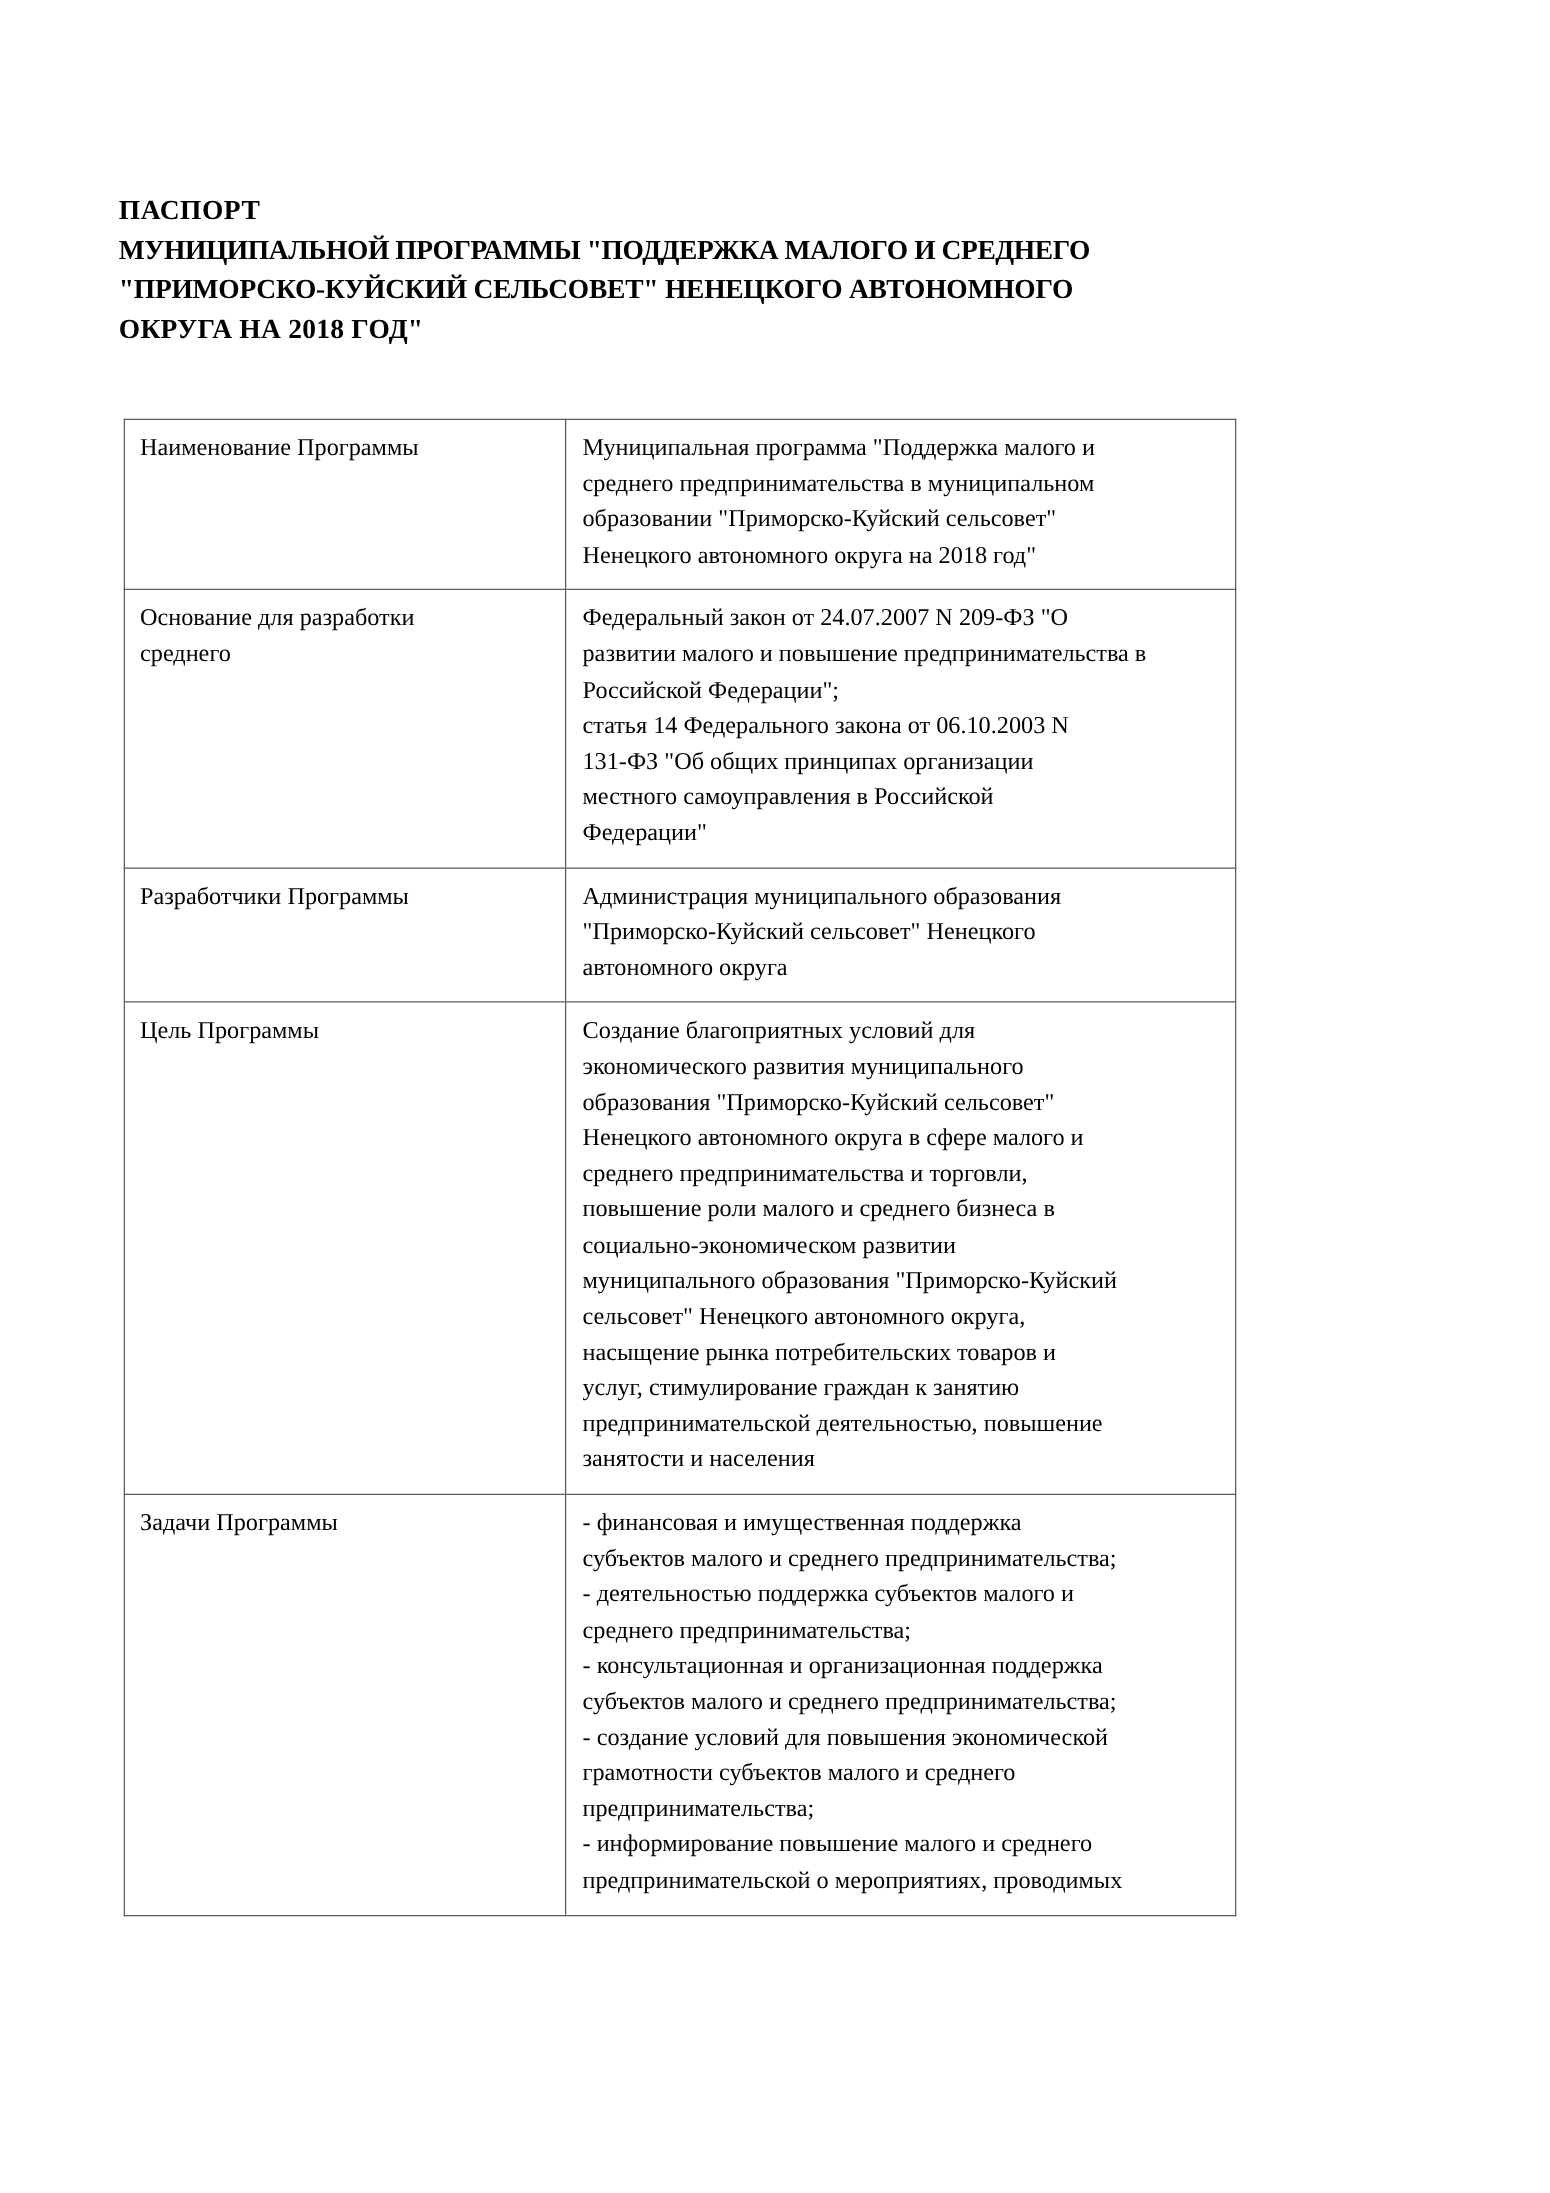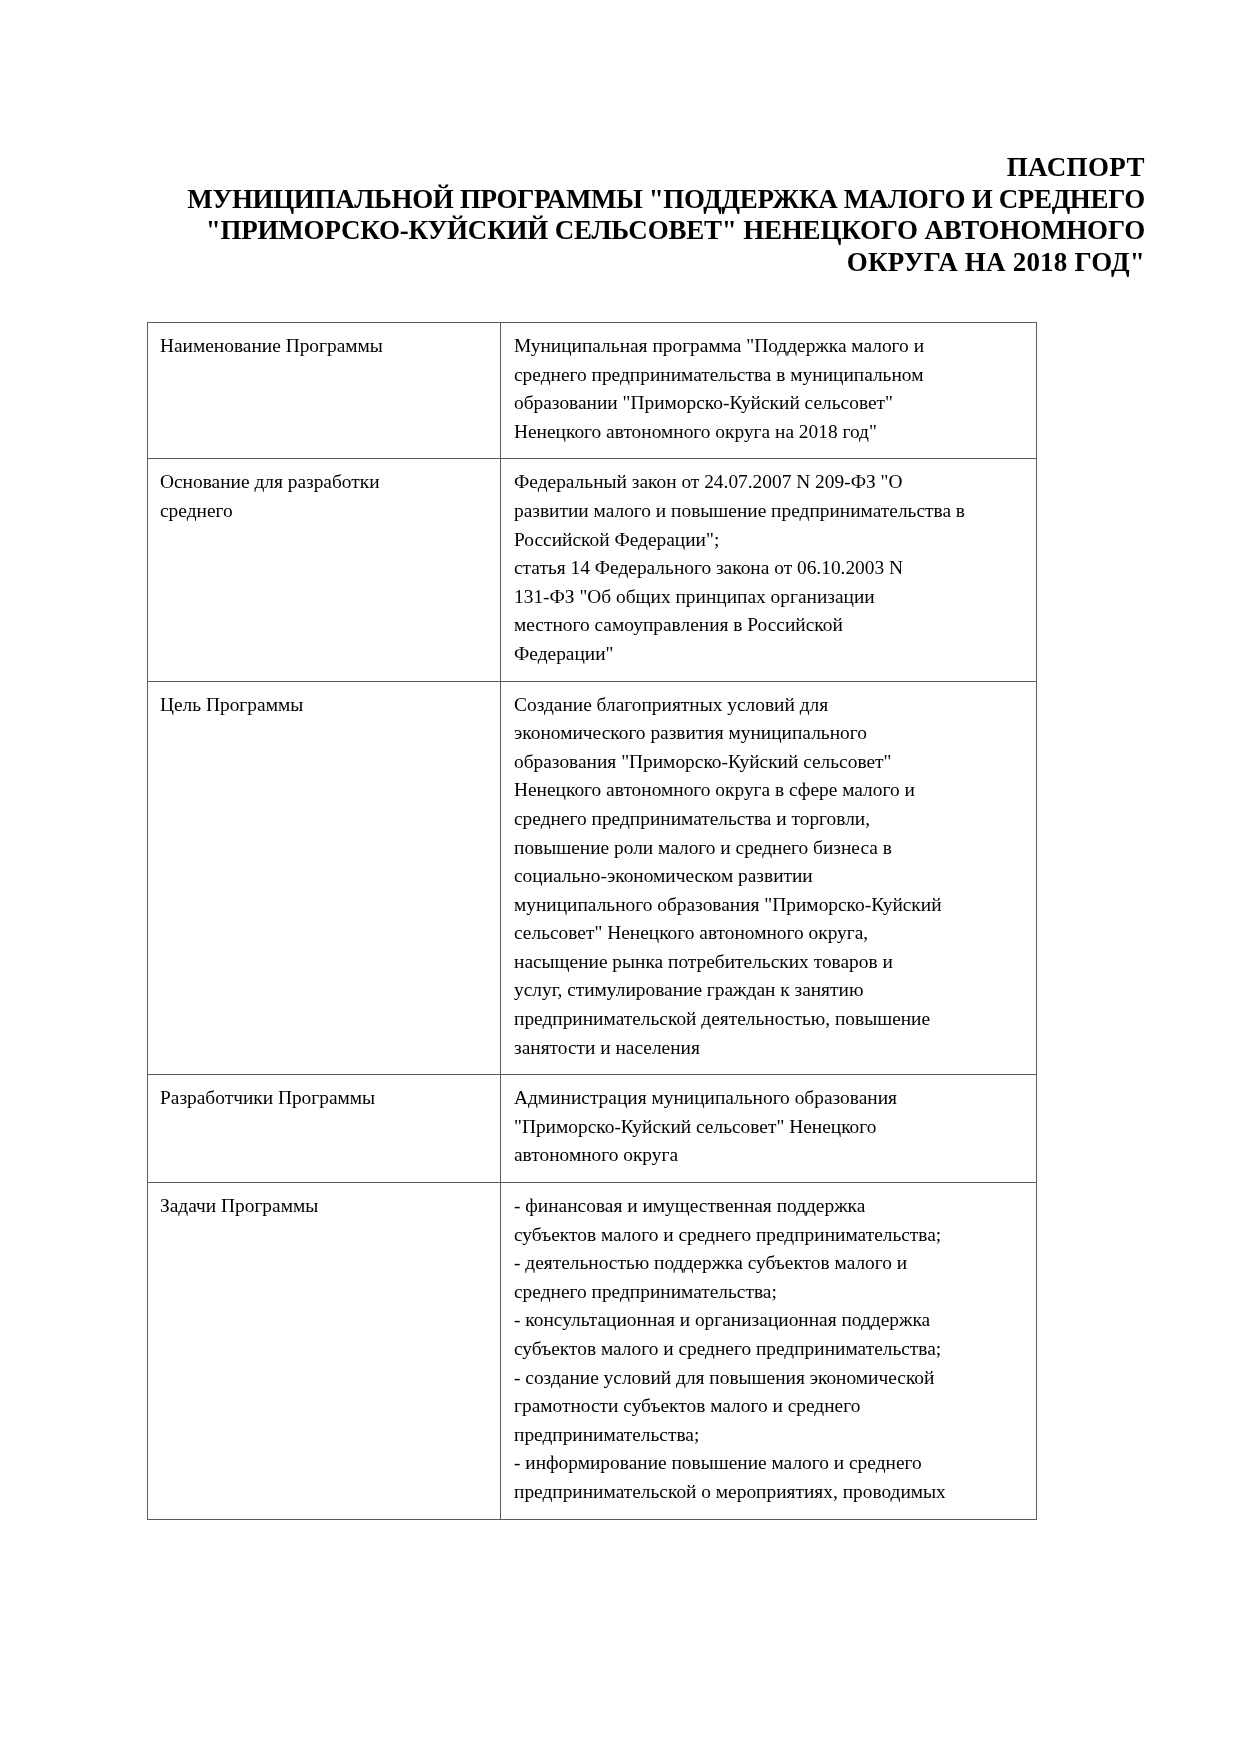--- a/index.html
+++ b/index.html
@@ -18,44 +18,43 @@
     position: relative;
     width: 1240px;
     height: 1754px;
     box-sizing: border-box;
     padding: 0;
     background: #ffffff;
   }
   .doc-title {
     margin: 0;
     padding: 152px 95px 0 95px;
-    text-align: right;
+    text-align: left;
     font-weight: bold;
-    font-size: 27px;
+    font-size: 22px;
     line-height: 31.5px;
     letter-spacing: -0.1px;
   }
   .doc-title .title-line {
     display: block;
     white-space: nowrap;
   }
   .doc-title .title-line.l1 { letter-spacing: 0.4px; }
   .doc-title .title-line.l2 { letter-spacing: -0.35px; }
   .doc-title .title-line.l3 { letter-spacing: -0.15px; }
   .doc-title .title-line.l4 { letter-spacing: -0.2px; }
   .doc-title .title-line.l5 { letter-spacing: 0.2px; }
 
   table.passport {
     position: absolute;
     left: 99px;
-    top: 322px;
+    top: 335px;
     width: 842px;
     border-collapse: collapse;
     table-layout: fixed;
-    margin-left: 48px;
   }
   table.passport td {
     border: 1.3px solid #5b5b5b;
     vertical-align: top;
     font-size: 19.4px;
     line-height: 28.6px;
     padding: 9px 10px 12px 12px;
   }
   table.passport td.label-cell {
     width: 330px;
@@ -107,47 +106,47 @@
           <span class="cell-line">Российской Федерации";</span>
           <span class="cell-line">статья 14 Федерального закона от 06.10.2003 N</span>
           <span class="cell-line">131-ФЗ "Об общих принципах организации</span>
           <span class="cell-line">местного самоуправления в Российской</span>
           <span class="cell-line">Федерации"</span>
         </td>
       </tr>
 
       <tr>
         <td class="label-cell">
+          <span class="cell-line">Разработчики Программы</span>
+        </td>
+        <td class="value-cell">
+          <span class="cell-line">Администрация муниципального образования</span>
+          <span class="cell-line">"Приморско-Куйский сельсовет" Ненецкого</span>
+          <span class="cell-line">автономного округа</span>
+        </td>
+      </tr>
+
+      <tr>
+        <td class="label-cell">
           <span class="cell-line">Цель Программы</span>
         </td>
         <td class="value-cell">
           <span class="cell-line">Создание благоприятных условий для</span>
           <span class="cell-line">экономического развития муниципального</span>
           <span class="cell-line">образования "Приморско-Куйский сельсовет"</span>
           <span class="cell-line">Ненецкого автономного округа в сфере малого и</span>
           <span class="cell-line">среднего предпринимательства и торговли,</span>
           <span class="cell-line">повышение роли малого и среднего бизнеса в</span>
           <span class="cell-line">социально-экономическом развитии</span>
           <span class="cell-line">муниципального образования "Приморско-Куйский</span>
           <span class="cell-line">сельсовет" Ненецкого автономного округа,</span>
           <span class="cell-line">насыщение рынка потребительских товаров и</span>
           <span class="cell-line">услуг, стимулирование граждан к занятию</span>
           <span class="cell-line">предпринимательской деятельностью, повышение</span>
           <span class="cell-line">занятости и населения</span>
-        </td>
-      </tr>
-
-      <tr>
-        <td class="label-cell">
-          <span class="cell-line">Разработчики Программы</span>
-        </td>
-        <td class="value-cell">
-          <span class="cell-line">Администрация муниципального образования</span>
-          <span class="cell-line">"Приморско-Куйский сельсовет" Ненецкого</span>
-          <span class="cell-line">автономного округа</span>
         </td>
       </tr>
 
       <tr>
         <td class="label-cell">
           <span class="cell-line">Задачи Программы</span>
         </td>
         <td class="value-cell">
           <span class="cell-line">- финансовая и имущественная поддержка</span>
           <span class="cell-line">субъектов малого и среднего предпринимательства;</span>

